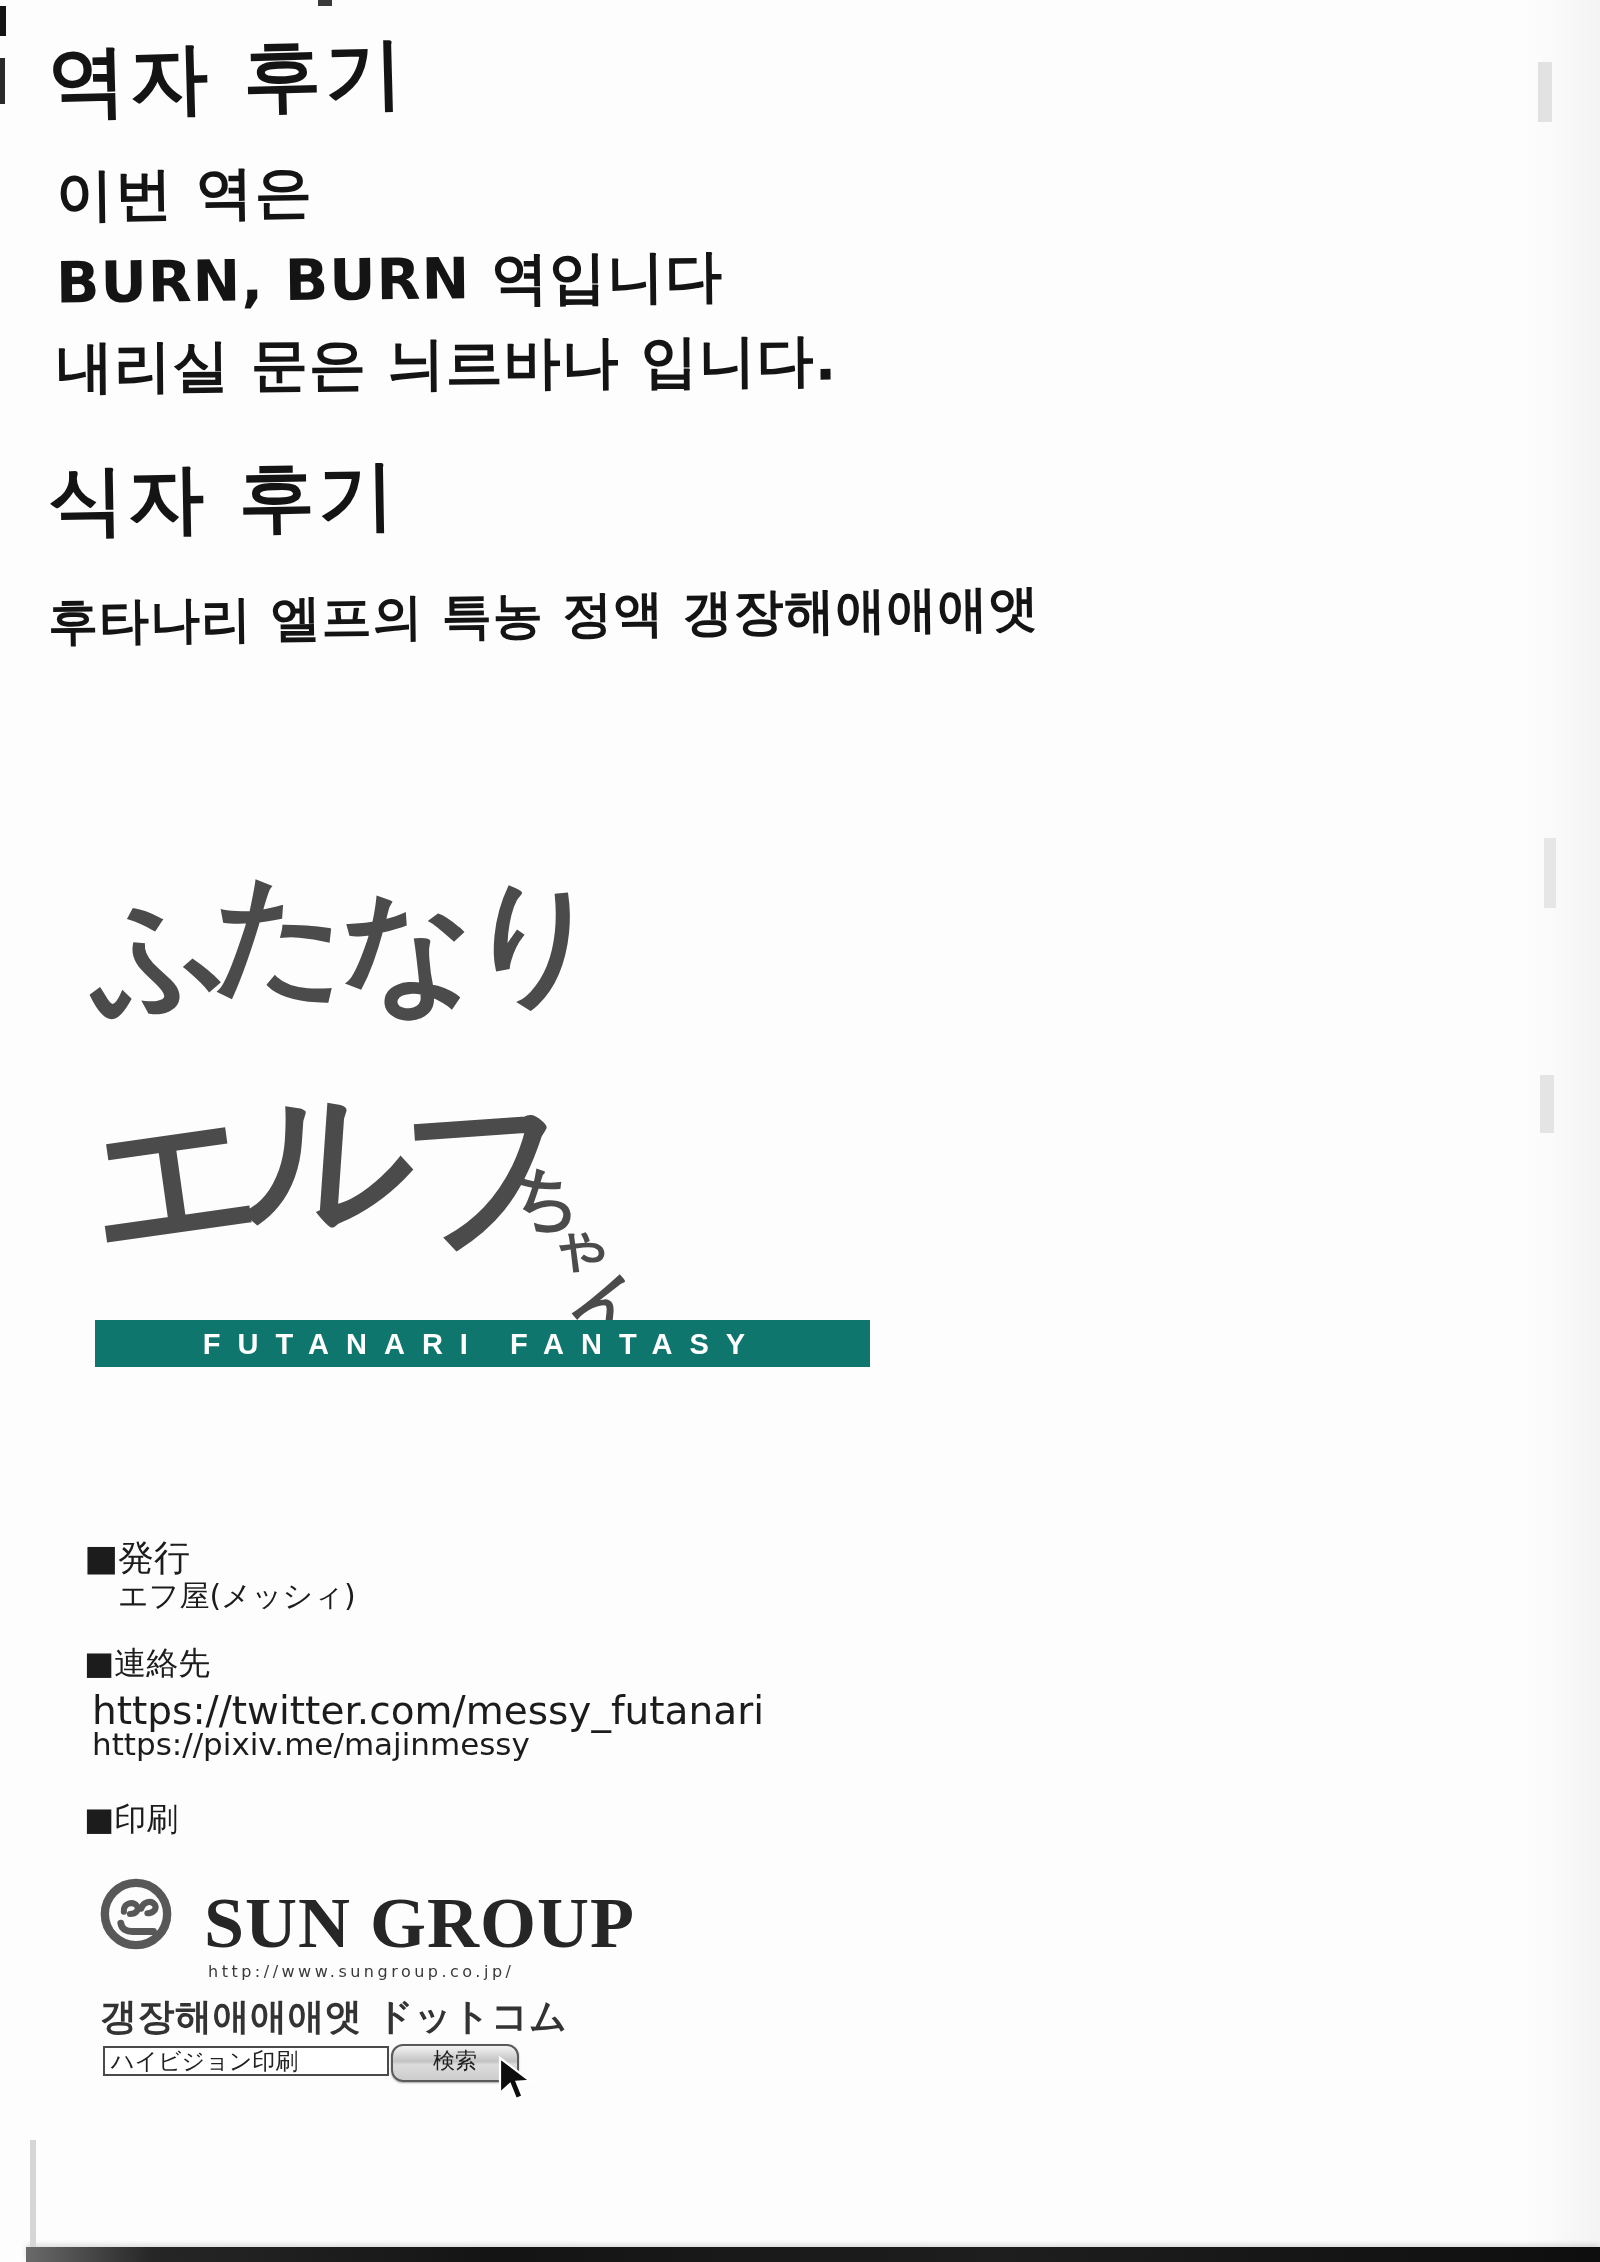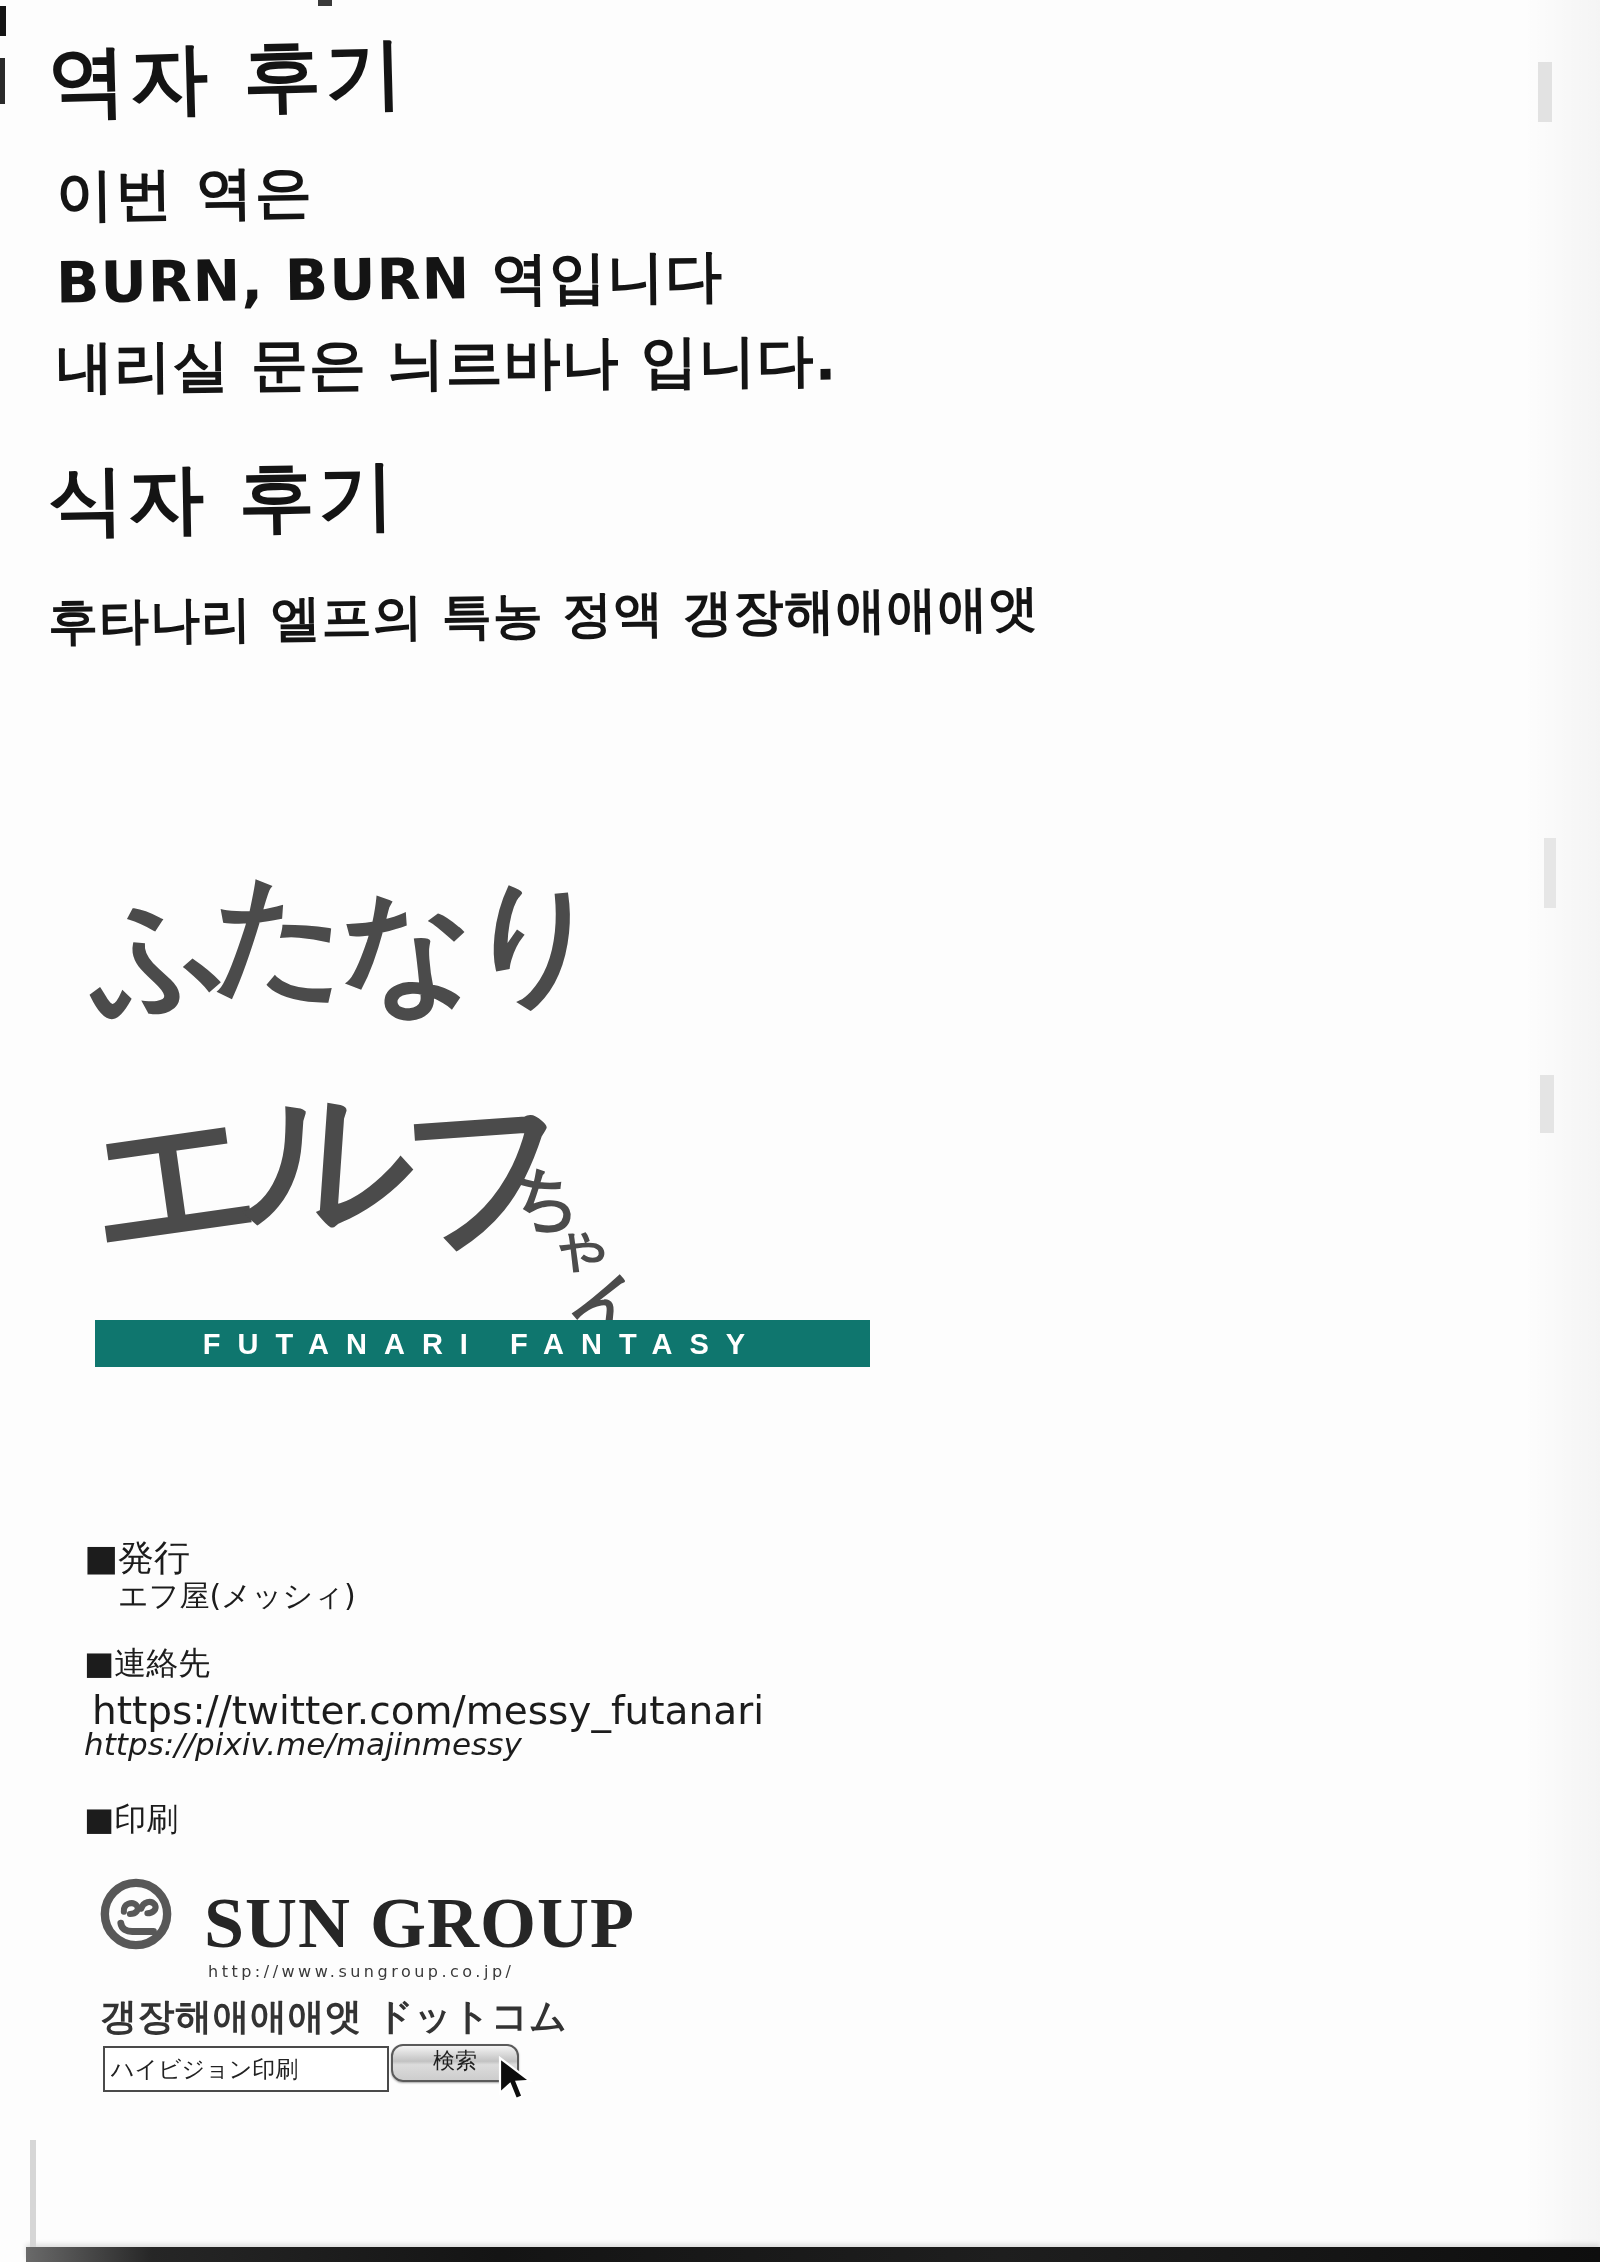--- a/index.html
+++ b/index.html
@@ -41,42 +41,42 @@
     line-height:49px;text-align:center;white-space:nowrap;
     font-family:"Liberation Sans","DejaVu Sans",sans-serif;
   }
   
   .colo{position:absolute;white-space:nowrap;color:#1c1c1c;}
   .colo-date{left:84px;top:1456px;font-size:31px;}
   .colo-pubh{left:84px;top:1534px;font-size:36px;text-align:right;}
   .colo-pubn{left:118px;top:1576px;font-size:30px;}
   .colo-conh{left:84px;top:1642px;font-size:32px;}
   .colo-link1{left:92px;top:1688px;font-size:39px;}
-  .colo-link2{left:84px;top:1726px;font-size:31px;font-style:italic;}
+  .colo-link2{left:92px;top:1726px;font-size:31px;}
   .colo-prnh{left:84px;top:1798px;font-size:32px;}
   
   .sun-icon{position:absolute;left:98px;top:1876px;}
   .sun-name{
     position:absolute;left:204px;top:1882px;font-size:72px;font-weight:700;
     color:#262626;letter-spacing:1px;white-space:nowrap;
     font-family:"Liberation Serif","DejaVu Serif",serif;
   }
   .sun-url{
     position:absolute;left:208px;top:1942px;font-size:16px;color:#3a3a3a;
     letter-spacing:3.5px;white-space:nowrap;margin-top:20px;
   }
   .hdp{
     position:absolute;left:100px;top:1992px;font-size:37px;font-weight:800;
     color:#333333;letter-spacing:0.5px;white-space:nowrap;
   }
   
   .search-input{
     position:absolute;left:103px;top:2046px;width:270px;height:26px;
     border:2px solid #4a4a4a;background:#ffffff;border-radius:0;
-    font-size:23px;color:#222;padding:8px 6px;
+    font-size:23px;color:#222;padding:0 6px;
     font-family:"DejaVu Sans","Liberation Sans",sans-serif;
   }
   .search-btn{
     position:absolute;left:391px;top:2044px;width:124px;height:34px;
     border:2px solid #5a5a5a;border-radius:12px;
     background:linear-gradient(#f4f4f4 0%,#c2c2c2 45%,#dcdcdc 55%,#cdcdcd 100%);
     font-size:22px;color:#1f1f1f;text-align:center;line-height:30px;
     font-family:"DejaVu Sans","Liberation Sans",sans-serif;
     box-shadow:0 1px 2px rgba(0,0,0,0.35);
   }

